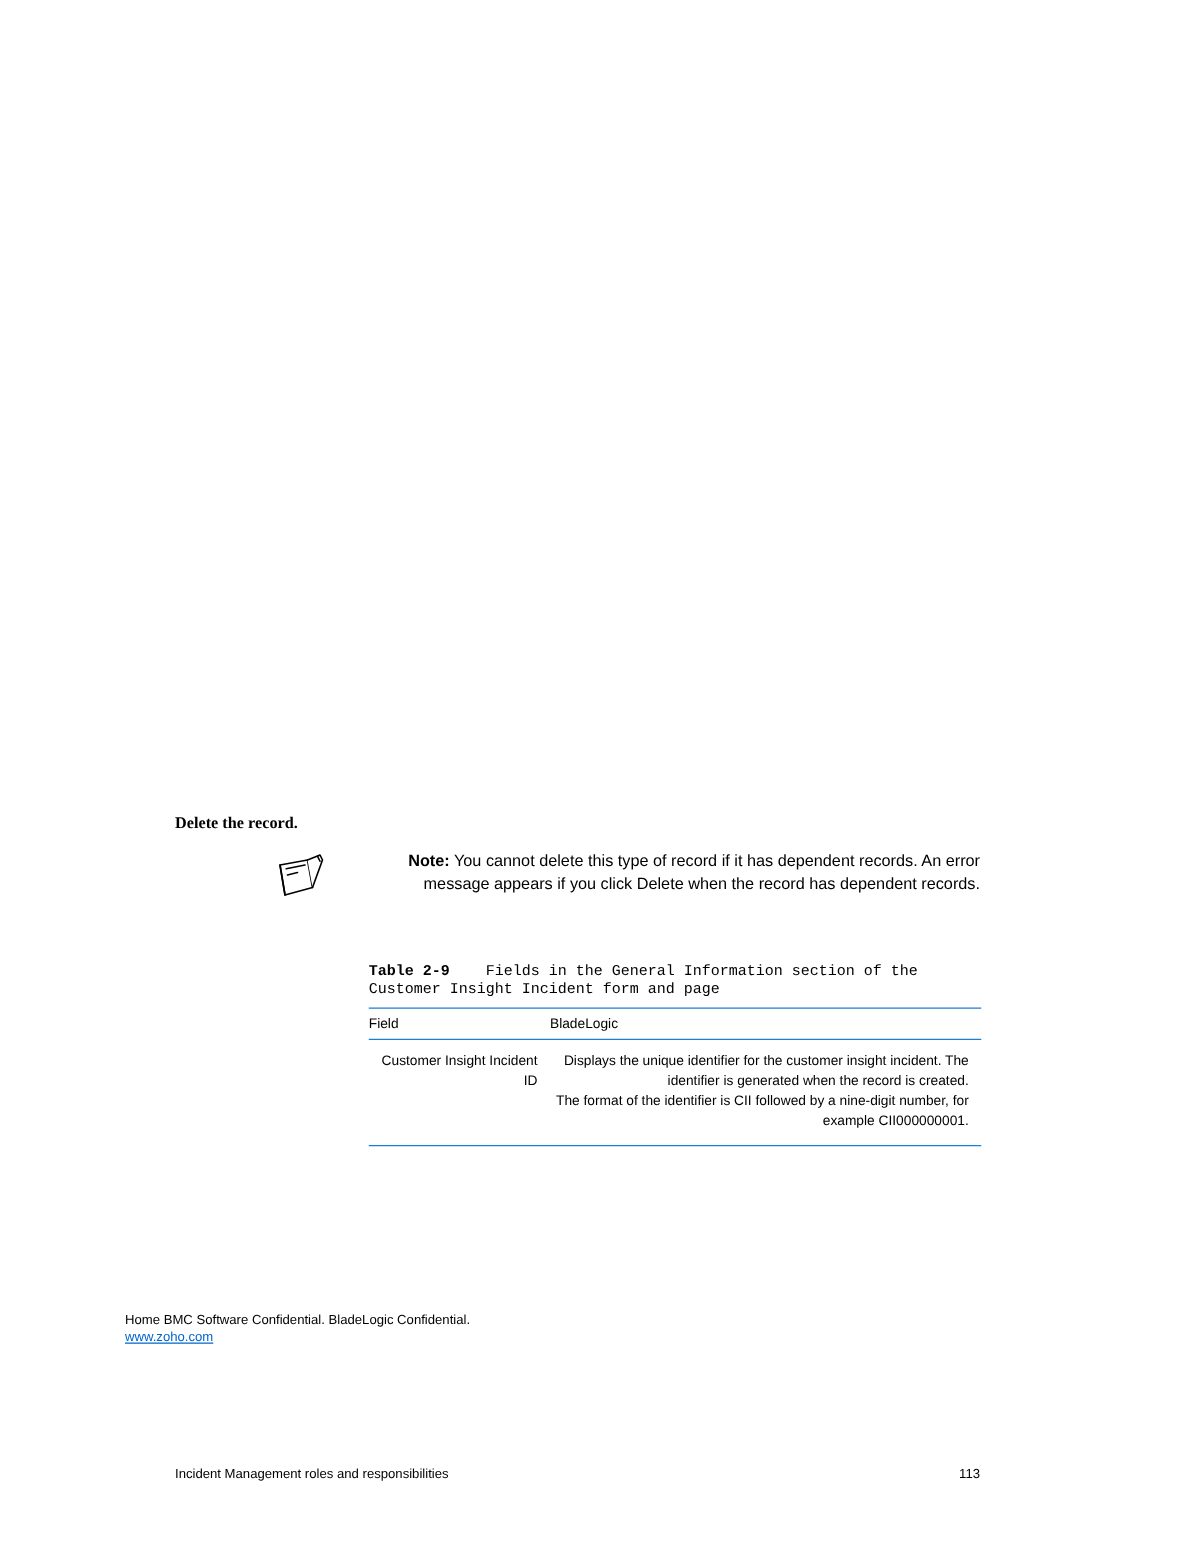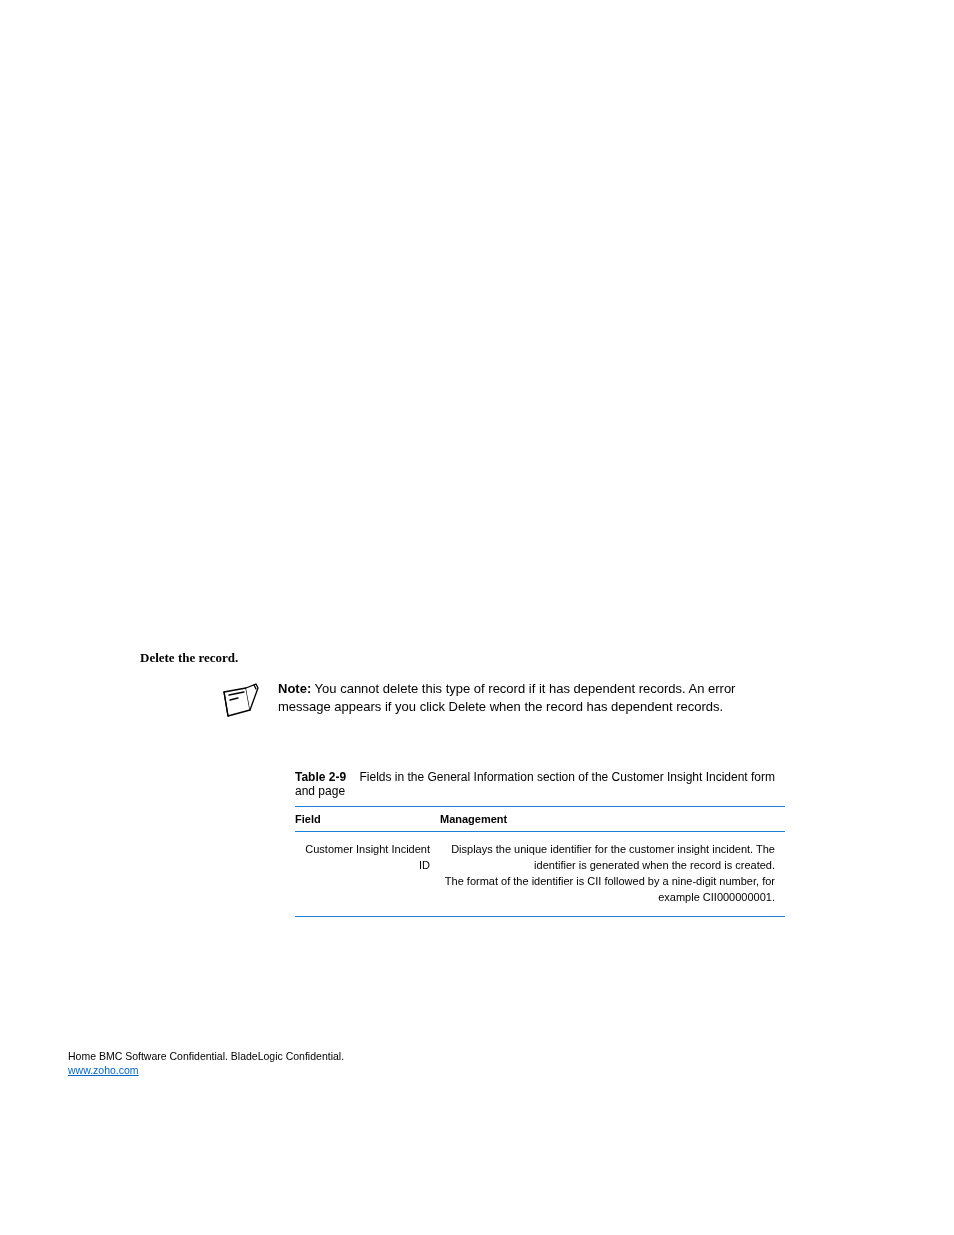--- a/index.html
+++ b/index.html
@@ -34,42 +34,43 @@
     width: 60px;
     flex: 0 0 60px;
     display: flex;
     justify-content: flex-start;
     padding-top: 2px;
   }
   .note-text {
     font-size: 13px;
     line-height: 1.4;
     font-family: Arial, Helvetica, sans-serif;
+    text-align: right;
   }
   .table-wrap {
     margin-left: 155px;
     margin-right: 0;
     margin-top: 24px;
   }
   .table-caption {
-    font-family: Liberation Sans, sans-serif;
+    font-family: Liberation Mono, monospace;
     font-size: 12px;
     margin-bottom: 8px;
     margin-top: 48px;
   }
   .table-caption b { font-weight: bold; }
   table.form-table {
     border-collapse: collapse;
     width: 490px;
     font-family: Arial, Helvetica, sans-serif;
     font-size: 11px;
   }
   table.form-table th {
     text-align: left;
-    font-weight: bold;
+    font-weight: normal;
     padding: 6px 10px 6px 0;
     border-top: 1px solid #1b7fd6;
     border-bottom: 1px solid #1b7fd6;
     vertical-align: top;
   }
   table.form-table td {
     text-align: left;
     padding: 10px 10px 10px 0;
     vertical-align: top;
     line-height: 1.45;
@@ -78,21 +79,21 @@
     border-bottom: 1px solid #1b7fd6;
     text-align: right;
   }
   .col-field { width: 135px; }
   .running-head {
     position: absolute;
     top: 1050px;
     left: 0;
     width: 789px;
     box-sizing: border-box;
-    padding: 0 170px 0 68px;
+    padding: 0 170px 0 100px;
     font-family: Arial, Helvetica, sans-serif;
     font-size: 10.5px;
     color: #000;
   }
   .running-head .line1 { margin-bottom: 2px; }
   .running-head .url { color: #0066cc; text-decoration: underline; cursor: pointer; text-align: center; }
   .footer {
     position: absolute;
     bottom: 50px;
     left: 0;
@@ -135,32 +136,36 @@
   <div class="table-wrap">
     <div class="table-caption">
       <b>Table 2-9</b>
       &nbsp;&nbsp;
       <span>Fields in the General Information section of the Customer Insight Incident form and page</span>
     </div>
     <table class="form-table">
       <thead>
         <tr>
           <th class="col-field">Field</th>
-          <th>Management</th>
+          <th>BladeLogic</th>
         </tr>
       </thead>
       <tbody>
         <tr class="last">
           <td>Customer Insight Incident ID</td>
           <td style="white-space: pre-line;">Displays the unique identifier for the customer insight incident. The identifier is generated when the record is created.
 The format of the identifier is CII followed by a nine-digit number, for example CII000000001.</td>
         </tr>
       </tbody>
     </table>
   </div>
 
   <div class="running-head">
     <div class="line1">Home  BMC Software Confidential. BladeLogic Confidential.</div>
     <span class="url">www.zoho.com</span>
   </div>
 
+  <div class="footer">
+    <span>Incident Management roles and responsibilities</span>
+    <span>113</span>
+  </div>
 
 </div>
 
 </body></html>

